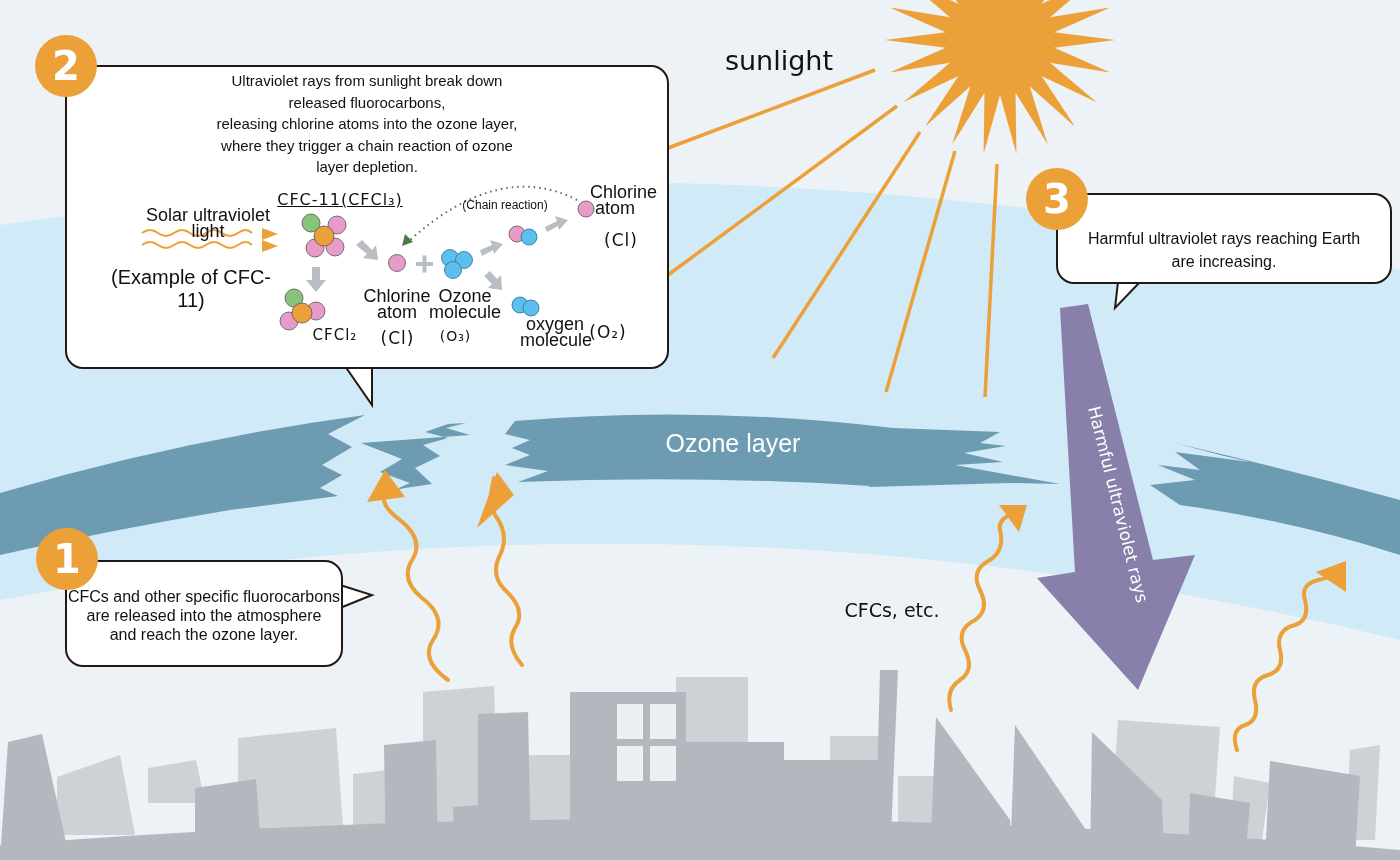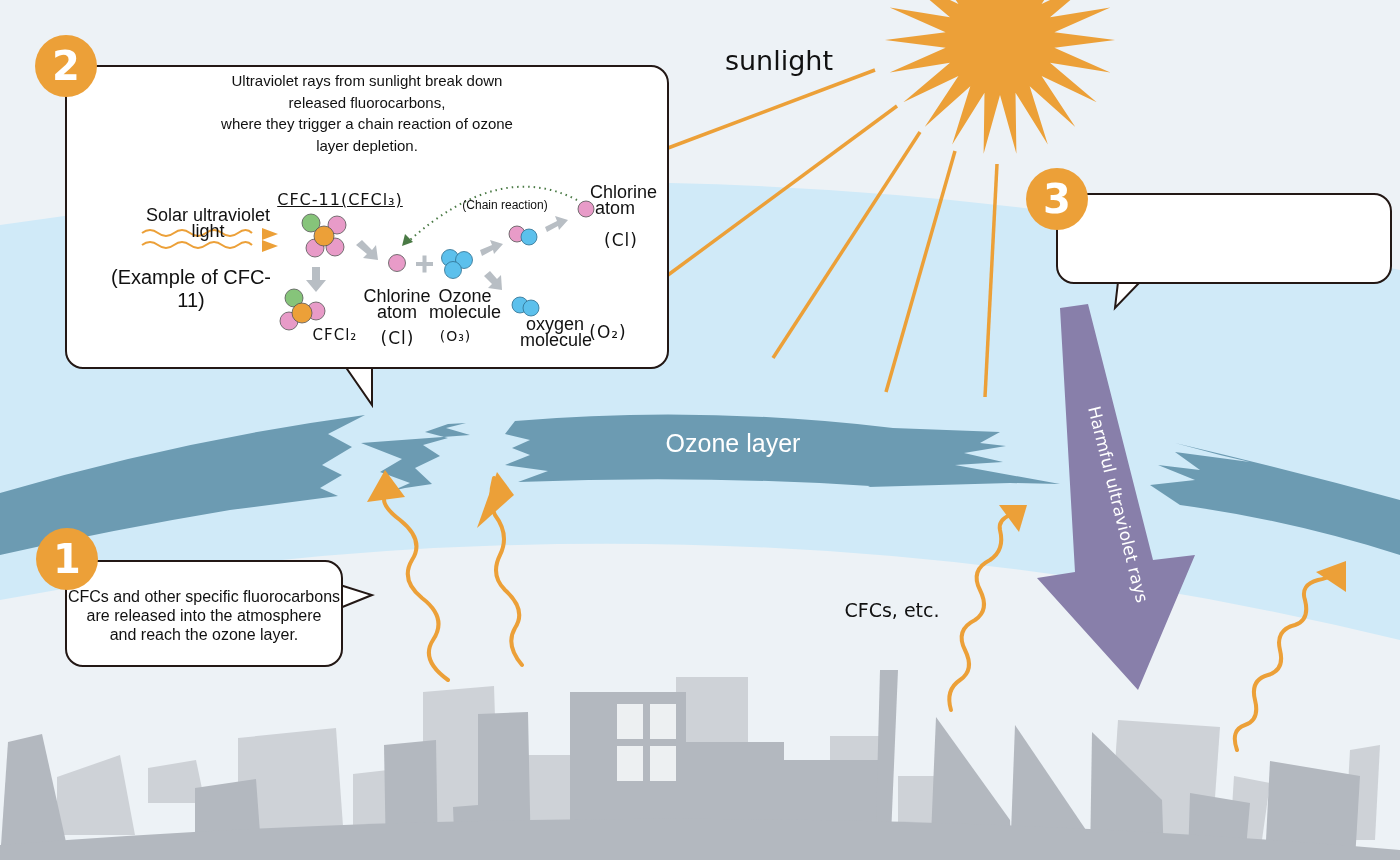--- a/index.html
+++ b/index.html
@@ -103,20 +103,21 @@
 
   <polygon points="1118,282 1140,282 1115,308" fill="#fff" stroke="#231815" stroke-width="2"></polygon>
 
   <polygon points="340,585 372,595 340,608" fill="#fff" stroke="#231815" stroke-width="2"></polygon>
 </svg>
 
 <div class="bubble" style="left:65px; top:65px; width:604px; height:304px;">
   <div class="txt" style="left:0; top:3px; width:100%; font-size:15px; line-height:21.5px;">
     <div>Ultraviolet rays from sunlight break down</div>
     <div>released fluorocarbons,</div>
+    <div>releasing chlorine atoms into the ozone layer,</div>
     <div>where they trigger a chain reaction of ozone</div>
     <div>layer depletion.</div>
   </div>
 </div>
 
 <svg style="position:absolute; left:0; top:0;" width="1400" height="860" viewBox="0 0 1400 860">
 
   <g fill="none" stroke="#eca038" stroke-width="2">
     <path d="M142,233 q8,-6 16,0 t16,0 t16,0 t16,0 t16,0 t16,0 t14,0"></path>
     <path d="M142,245 q8,-6 16,0 t16,0 t16,0 t16,0 t16,0 t16,0 t14,0"></path>
@@ -206,20 +207,22 @@
 <div class="txt small" style="left:520px; top:316px; width:70px;">
   <div>oxygen</div>
   <div>molecule</div>
 </div>
 <div class="txt chem" style="left:584px; top:322px; width:48px; font-size:17px;">(O₂)</div>
 
 <div class="num-badge" style="left:35px; top:35px;">2</div>
 
 <div class="bubble" style="left:1056px; top:193px; width:336px; height:91px;">
   <div class="txt" style="left:0; top:32px; width:100%; font-size:16px; line-height:23px;">
+    <div>Harmful ultraviolet rays reaching Earth</div>
+    <div>are increasing.</div>
   </div>
 </div>
 <div class="num-badge" style="left:1026px; top:168px;">3</div>
 
 <div class="bubble" style="left:65px; top:560px; width:278px; height:107px;">
   <div class="txt" style="left:0; top:25px; width:100%; font-size:16px; line-height:19px;">
     <div>CFCs and other specific fluorocarbons</div>
     <div>are released into the atmosphere</div>
     <div>and reach the ozone layer.</div>
   </div>

